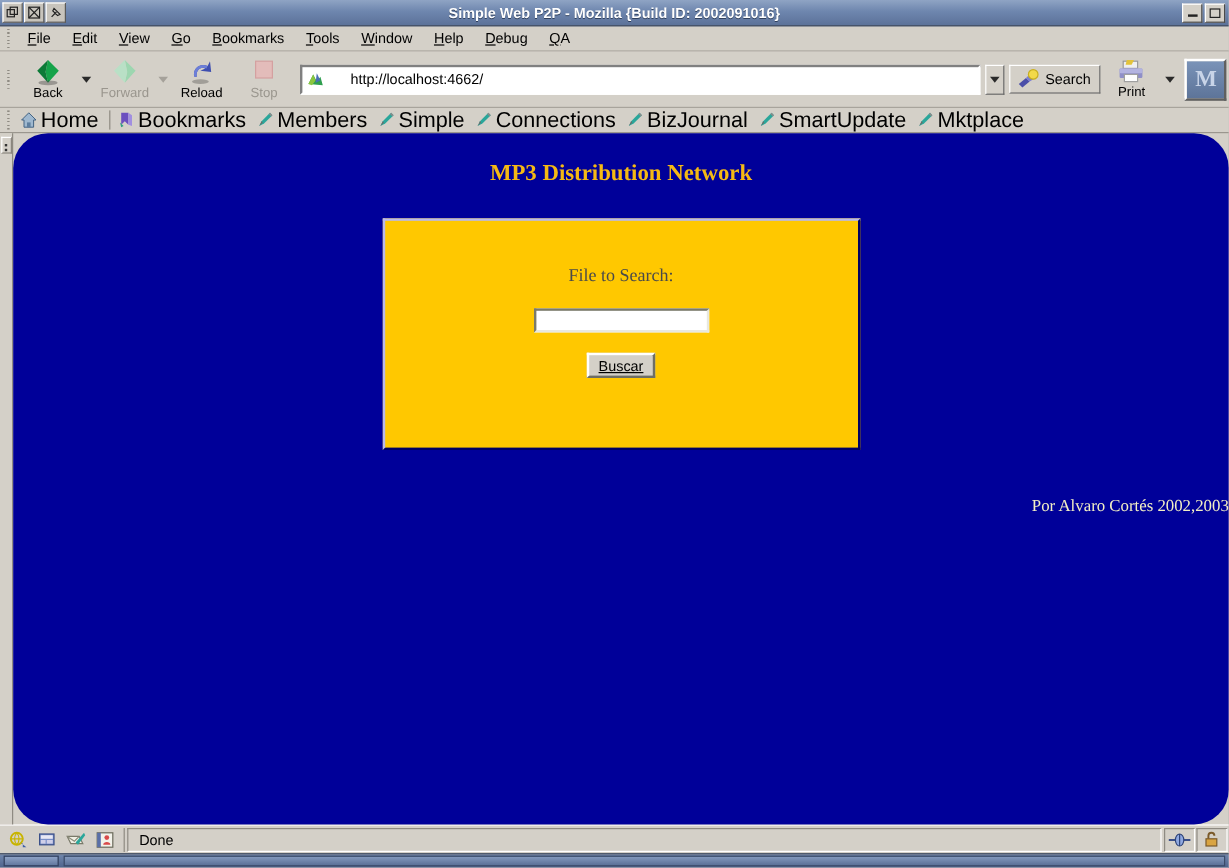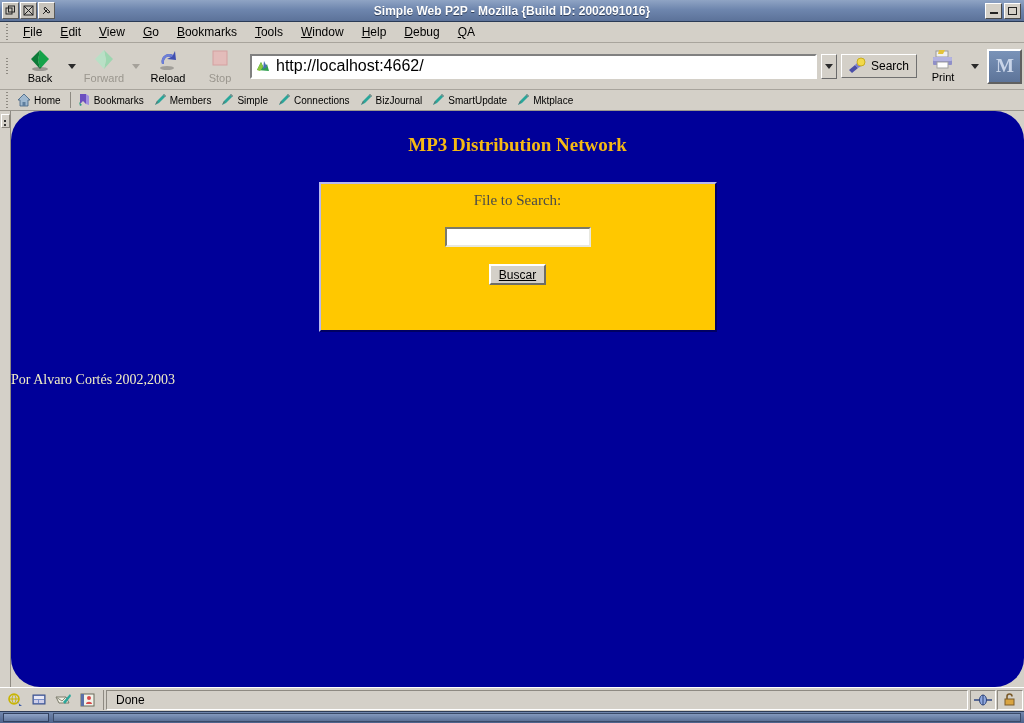--- a/index.html
+++ b/index.html
@@ -100,21 +100,21 @@
 
   .urlwrap {
     flex: 1 1 auto; display: flex; align-items: center;
     margin: 0 2px 0 4px; height: 25px;
     background: #ffffff;
     border: 2px solid;
     border-color: #808080 #ffffff #ffffff #808080;
     padding: 0 2px;
   }
   .url-text {
-    font-size: 16px; color: #000; margin-left: 5px;
+    font-size: 12px; color: #000; margin-left: 21px;
     white-space: nowrap; overflow: hidden;
   }
   .url-dd {
     width: 16px; height: 25px; background: #d4d0c8;
     border: 1px solid; border-color: #fff #6a6a6a #6a6a6a #fff;
     display:flex; align-items:center; justify-content:center;
     margin-left: 2px; flex: 0 0 auto;
   }
   .url-dd i { width:0;height:0;border-left:4px solid transparent;border-right:4px solid transparent;border-top:5px solid #2a2a2a; }
 
@@ -137,21 +137,21 @@
   
   .pbar {
     height: 21px; background: #d4d0c8;
     display: flex; align-items: center;
     border-bottom: 1px solid #9a968e;
     flex: 0 0 auto; overflow: hidden;
   }
   .pbar-sep { width:1px;height:16px;background:#8e8a82;margin:0 3px; }
   .pitem {
     display: flex; align-items: center; gap: 3px;
-    padding: 1px 6px 1px 3px; font-size: 10px; color: #000;
+    padding: 1px 6px 1px 3px; font-size: 18px; color: #000;
     white-space: nowrap;
   }
 
   
   .contentwrap { flex: 1 1 auto; display: flex; position: relative; min-height: 0; }
   .sidebar-grip {
     width: 11px; background: #d4d0c8;
     border-right: 1px solid #8e8a82;
     display: flex; flex-direction: column; align-items: center;
     padding-top: 3px; flex: 0 0 auto;
@@ -180,21 +180,21 @@
   }
   .panel-outer {
     width: 398px; margin: 26px auto 0 auto;
   }
   .panel {
     background: #ffc800;
     border: 2px solid;
     border-color: #b9b9ee #000063 #000063 #b9b9ee;
     position: relative;
   }
-  .panel-top { height: 150px; padding-top: 8px; }
+  .panel-top { height: 193px; padding-top: 38px; }
   .panel-bottom { height: 72px; margin-top: 6px; display:flex; align-items:center; justify-content:center; }
   .lbl-file {
     text-align: center;
     font-family: "Liberation Serif", serif;
     font-size: 15px; color: #4a4a4a;
   }
   .search-input {
     display: block; width: 146px; height: 20px;
     margin: 18px auto 0 auto;
     background: #ffffff;
@@ -218,21 +218,21 @@
     height: 28px; padding: 0 18px;
     display: flex; align-items: center; justify-content: center;
     border-radius: 14px;
     background: linear-gradient(to bottom, #fffb8a 0%, #eadf22 28%, #cbbd06 72%, #a79a04 100%);
     box-shadow: 1px 2px 2px rgba(0,0,0,0.45), inset 0 1px 0 rgba(255,255,255,0.7);
     font-size: 15px; font-weight: bold; color: #1010c8;
     white-space: nowrap; cursor: pointer;
     font-family: "Liberation Sans", sans-serif;
   }
   .pg-footer {
-    text-align: left; margin-top: 40px;
+    text-align: right; margin-top: 40px;
     font-family: "Liberation Serif", serif;
     font-size: 14px; color: #f2eec4;
   }
 
   
   .statusbar {
     height: 24px; background: #d4d0c8;
     border-top: 1px solid #ffffff;
     display: flex; align-items: center;
     flex: 0 0 auto;

